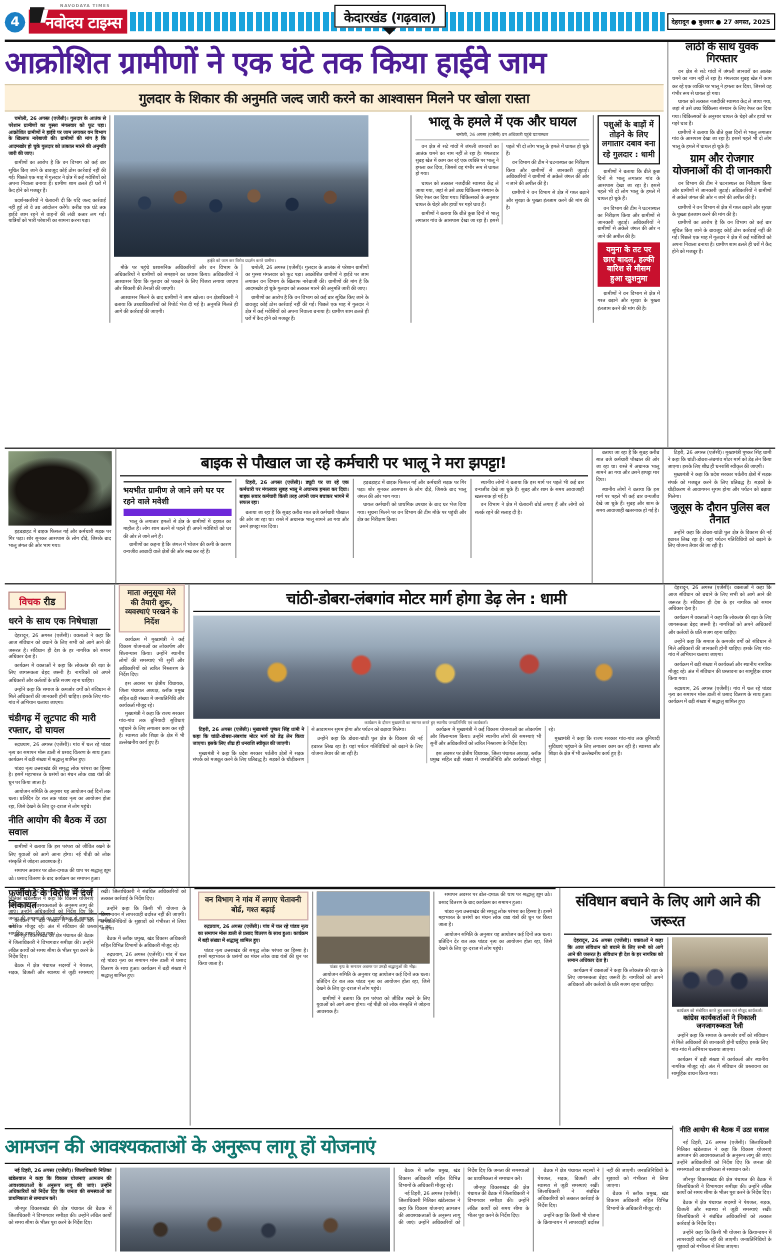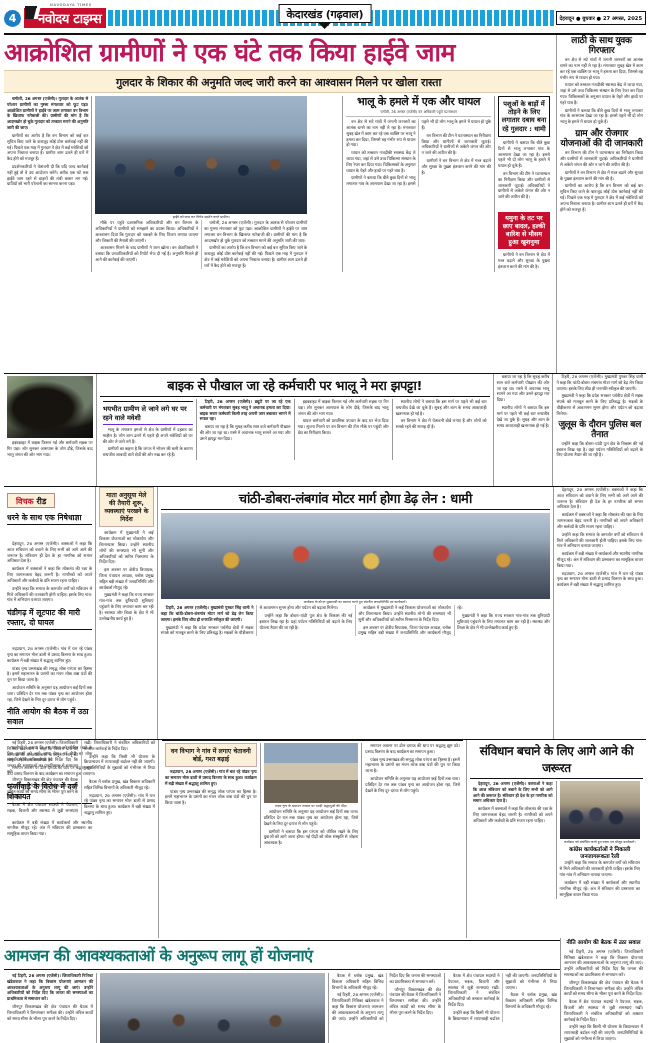--- a/index.html
+++ b/index.html
@@ -67,21 +67,21 @@
     padding: 2px 3px; white-space: nowrap; flex: 0 0 auto; font-weight: bold;
   }
 
   
   .rule-thick { height: 2px; background: #111; margin-top: 3px; }
   .rule-thin  { height: 1px; background: #111; }
   .hr-l { border-left: 1px solid #999; }
 
   
   .lead-head {
-    font-size: 25px; font-weight: 900; color: #be185d;
+    font-size: 25px; font-weight: 900; color: #4c1d95;
     letter-spacing: -.5px; line-height: 1.12; padding: 4px 0 3px 0;
   }
   .lead-sub {
     background: #fdf0d8; border-top: 1px solid #d8c9a8; border-bottom: 1px solid #d8c9a8;
     font-size: 11px; font-weight: 800; color: #1a1a1a;
     text-align: center; padding: 3px 0; letter-spacing: -.2px;
   }
 
   
   .cols { display: flex; }
@@ -185,25 +185,25 @@
     font-size: 6.2px; font-weight: bold; line-height: 1.3;
     text-align: center; padding: 3px; color: #1a1a1a;
   }
   .sec-label {
     display: inline-block; background: #fdf0d8; border: 1px solid #b88;
     padding: 1px 8px; font-size: 8px; font-weight: 900; color: #111;
   }
   .sec-label .hl { color: #c8102e; }
   .sec-title {
     font-size: 7.6px; font-weight: 900; color: #111; padding: 2px 0;
-    border-bottom: 1px solid #111; margin-bottom: 16px;
+    border-bottom: 1px solid #111; margin-bottom: 2px;
   }
   .bullet-head {
     font-size: 6.6px; font-weight: 900; color: #111;
-    border-bottom: 1px solid #6d28d9; border-top: 1px solid #111;
+    border-bottom: 6px solid #6d28d9; border-top: 1px solid #111;
     padding: 2px 0; margin: 2px 0; text-align: left;
   }
 
   
   .banner { display: flex; align-items: stretch; height: 15px; margin-top: 3px; }
   .banner-tag {
     background: #c8102e; color: #fff; font-size: 8.5px; font-weight: 900;
     display: flex; align-items: center; justify-content: center;
     padding: 0 10px; position: relative; flex: 0 0 auto;
   }
@@ -290,21 +290,21 @@
             <p>ग्रामीणों ने वन विभाग से क्षेत्र में गश्त बढ़ाने और सुरक्षा के पुख्ता इंतजाम करने की मांग की है।</p>
           </div>
         </div>
 
         <div class="col hr-l" style="width:62px;">
           <div class="blackbox">पशुओं के बाड़ों में तोड़ने के लिए लगातार दबाव बना रहे गुलदार : धामी</div>
           <div class="coltext" style="margin-top:3px;">
             <p>ग्रामीणों ने बताया कि बीते कुछ दिनों से भालू लगातार गांव के आसपास देखा जा रहा है। इससे पहले भी दो लोग भालू के हमले में घायल हो चुके हैं।</p>
             <p>वन विभाग की टीम ने घटनास्थल का निरीक्षण किया और ग्रामीणों से जानकारी जुटाई। अधिकारियों ने ग्रामीणों से अकेले जंगल की ओर न जाने की अपील की है।</p>
           </div>
-          <div class="redbox" style="margin-top:12px;">यमुना के तट पर छाए बादल, हल्की बारिश से मौसम हुआ खुशनुमा</div>
+          <div class="redbox" style="margin-top:2px;">यमुना के तट पर छाए बादल, हल्की बारिश से मौसम हुआ खुशनुमा</div>
           <div class="coltext" style="margin-top:3px;">
             <p>ग्रामीणों ने वन विभाग से क्षेत्र में गश्त बढ़ाने और सुरक्षा के पुख्ता इंतजाम करने की मांग की है।</p>
           </div>
         </div>
       </div>
     </div>
 
     <div class="col hr-l" style="width:94px;">
       <div class="sub-head-sm">लाठी के साथ युवक गिरफ्तार</div>
       <div class="coltext" style="margin-top:2px;">

